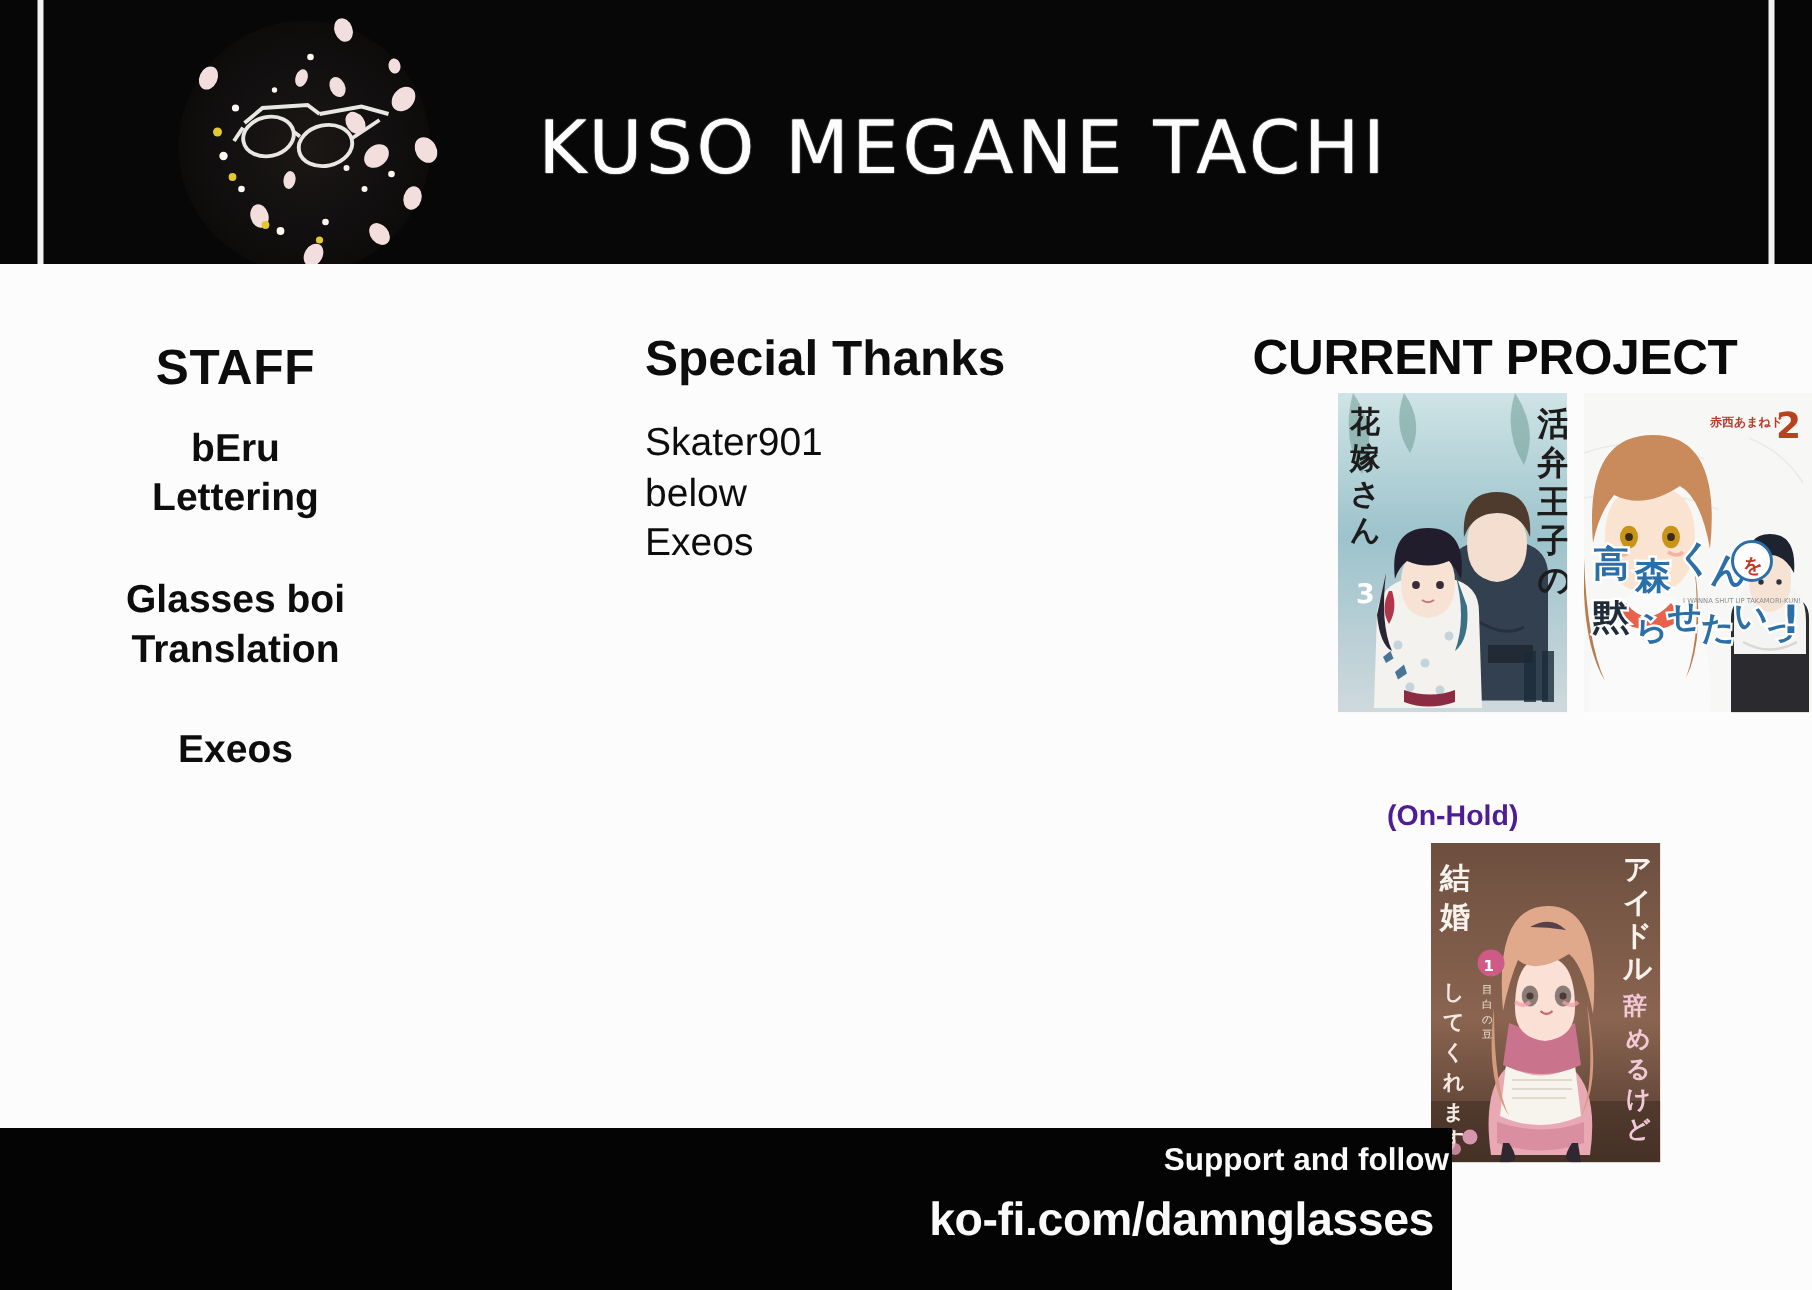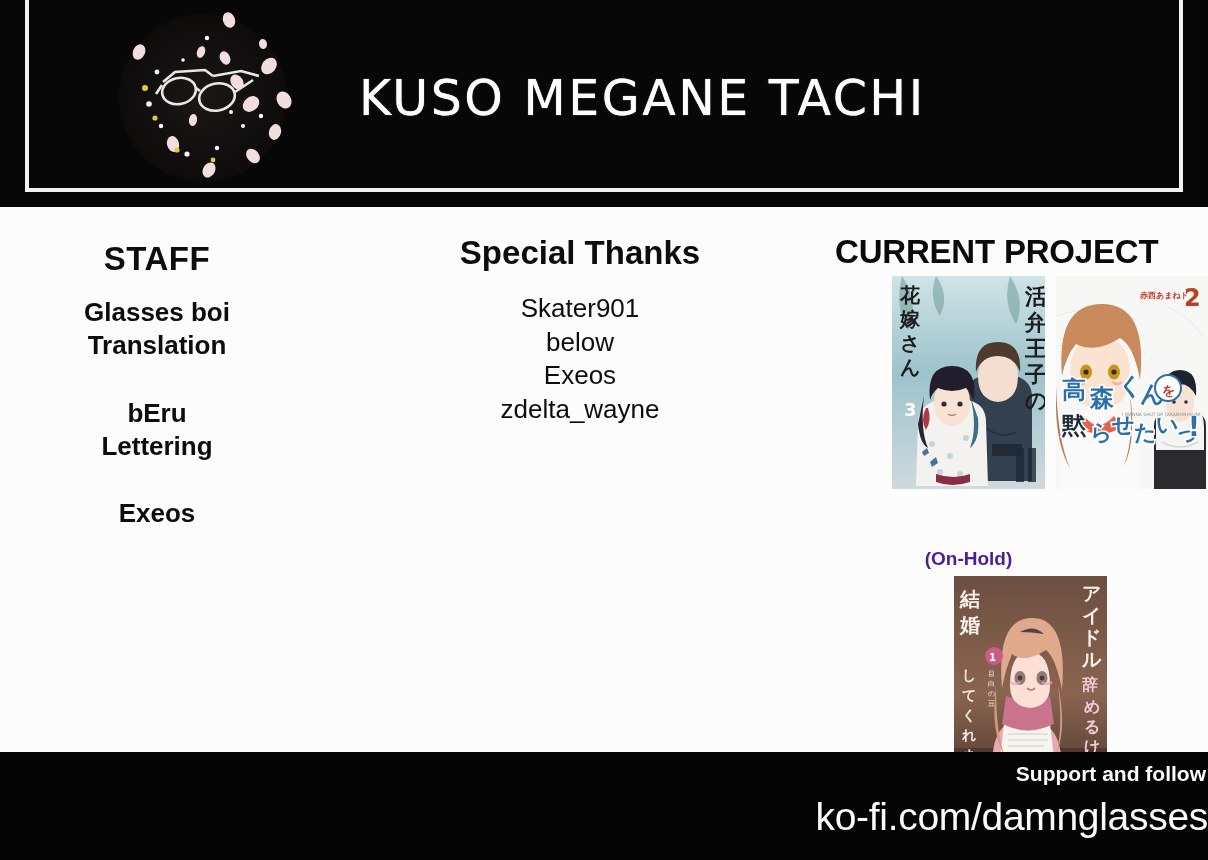--- a/index.html
+++ b/index.html
@@ -19,21 +19,21 @@
     height: 860px;
     background: #fcfcfc;
     overflow: hidden;
   }
 
   
   #header-band {
     position: absolute;
     left: 0; top: 0;
     width: 1208px;
-    height: 207px;
+    height: 176px;
     background: #060606;
     overflow: hidden;
   }
   #header-frame {
     position: absolute;
     left: 25px;
     top: -8px;
     width: 1158px;
     height: 200px;
     border: 4px solid #f2f2f2;
@@ -66,42 +66,42 @@
     color: #fdfdfd;
     font-family: "DejaVu Sans", sans-serif;
     font-size: 49px;
     font-weight: 400;
     letter-spacing: 2.5px;
     white-space: nowrap;
     text-shadow: 0 0 1px #fff;
   }
 
   
-  #content { position: absolute; left: 0; top: 221px; width: 960px; height: 545px; }
+  #content { position: absolute; left: 0; top: 207px; width: 960px; height: 545px; }
 
   
   #staff-col { position: absolute; left: 14px; top: 0; width: 286px; text-align: center; }
   #staff-col .heading {
     margin-top: 19px;
     font-size: 33px;
     font-weight: bold;
     color: #0d0d0d;
     letter-spacing: 0.5px;
   }
   .staff-group { margin-top: 18px; }
   .staff-group + .staff-group { margin-top: 34px; }
   .staff-name, .staff-role {
     font-size: 26px;
     font-weight: bold;
     color: #0d0d0d;
     line-height: 1.28;
   }
 
   
-  #thanks-col { position: absolute; left: 430px; top: 0; width: 300px; text-align: center; }
+  #thanks-col { position: absolute; left: 430px; top: 0; width: 300px; }
   #thanks-col .heading {
     margin-top: 13px;
     font-size: 33px;
     font-weight: bold;
     color: #0d0d0d;
   }
   #thanks-list { margin-top: 20px; }
   .thanks-item {
     font-size: 26px;
     font-weight: normal;
@@ -139,44 +139,44 @@
     text-align: center;
     font-size: 19px;
     font-weight: bold;
     color: #4c1d95;
   }
 
   
   #footer {
     position: absolute;
     left: 0; top: 752px;
-    width: 1208px;
+    width: 968px;
     height: 108px;
     background: #040404;
   }
   #footer-text {
     position: absolute;
     right: 0px;
     top: 8px;
     width: 520px;
     text-align: right;
     color: #fafafa;
   }
   .support-line {
     font-size: 21px;
     font-weight: bold;
     line-height: 1.37;
     padding-right: 2px;
   }
   #kofi-link {
-    font-size: 39px;
-    font-weight: normal;
+    font-size: 31px;
+    font-weight: bold;
     margin-top: 6px;
     letter-spacing: -0.3px;
-    padding-right: 0px;
+    padding-right: 12px;
   }
 </style>
 </head>
 <body>
 
 <div id="page">
 
   <div id="header-band">
     <div id="header-frame">
 
@@ -244,41 +244,40 @@
       <div id="site-title">KUSO MEGANE TACHI</div>
     </div>
   </div>
 
   <div id="content">
 
     <div id="staff-col">
       <div class="heading">STAFF</div>
 
       <div class="staff-group">
+        <div class="staff-name">bEru</div>
+        <div class="staff-role">Lettering</div>
+      </div>
+
+      <div class="staff-group">
         <div class="staff-name">Glasses boi</div>
         <div class="staff-role">Translation</div>
-      </div>
-
-      <div class="staff-group">
-        <div class="staff-name">bEru</div>
-        <div class="staff-role">Lettering</div>
       </div>
 
       <div class="staff-group">
         <div class="staff-name">Exeos</div>
       </div>
     </div>
 
     <div id="thanks-col">
       <div class="heading">Special Thanks</div>
       <div id="thanks-list">
         <div class="thanks-item">Skater901</div>
         <div class="thanks-item">below</div>
         <div class="thanks-item">Exeos</div>
-        <div class="thanks-item">zdelta_wayne</div>
       </div>
     </div>
 
     <div id="project-col">
       <div class="heading">CURRENT PROJECT</div>
 
       <div id="covers-row">
 
         <div class="cover" id="cover-1">
           <svg width="153" height="213" viewBox="0 0 153 213">

